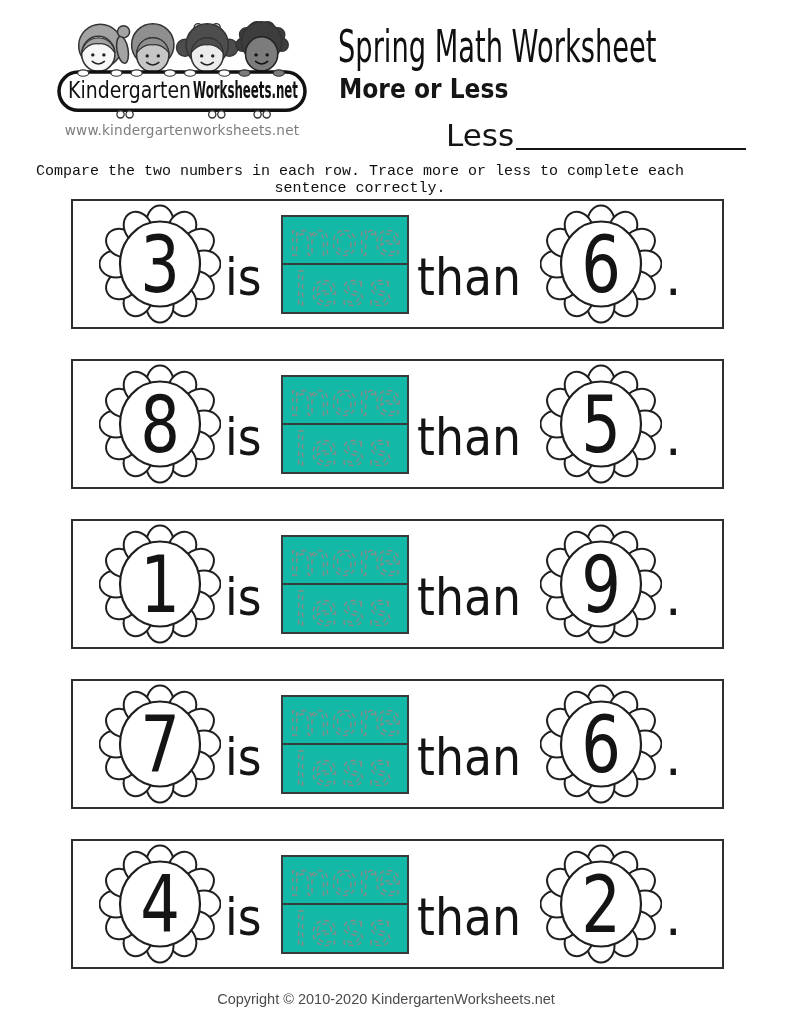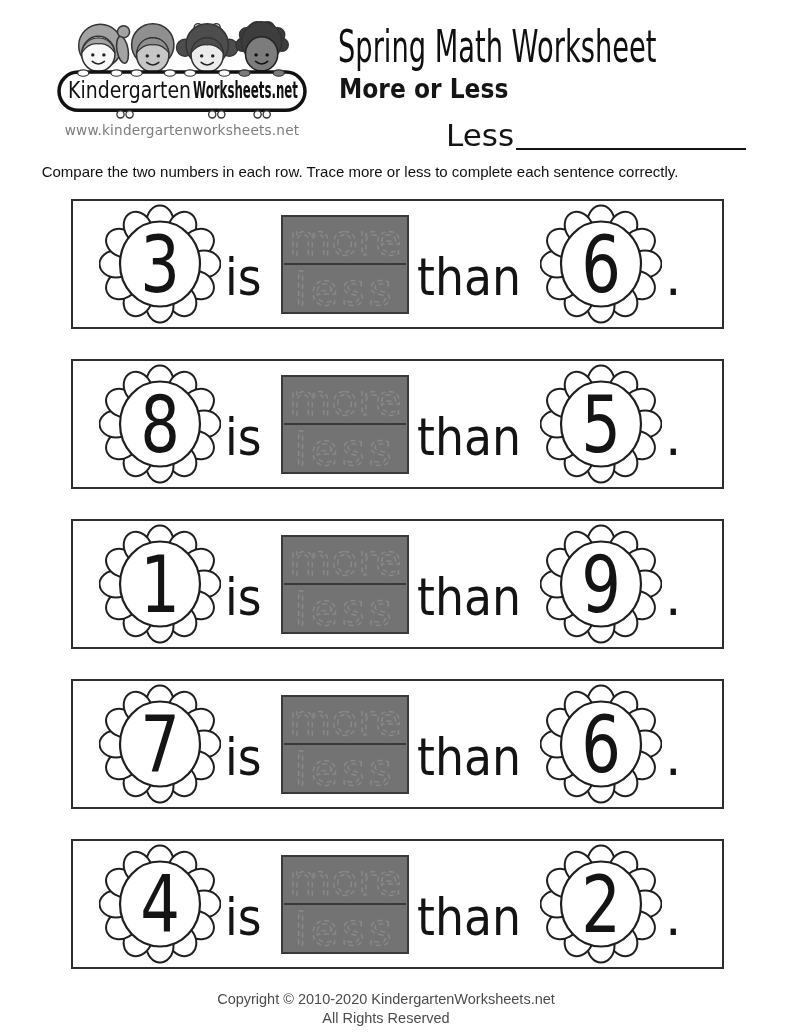--- a/index.html
+++ b/index.html
@@ -26,21 +26,21 @@
   }
   .name-row{
     position:absolute;left:446px;top:118px;width:300px;height:34px;
     display:flex;align-items:flex-end;
   }
   .name-label{font-size:31px;line-height:1;color:#141414;padding-bottom:1px;}
   .name-line{flex:1 1 auto;border-bottom:2.5px solid #141414;margin-bottom:2px;margin-left:2px;}
 
   .instructions{
     position:absolute;left:0;top:163px;width:720px;text-align:center;
-    font-family:Liberation Sans, sans-serif;font-size:15px;color:#101010;
+    font-family:Liberation Mono, monospace;font-size:15px;color:#101010;
   }
 
   
   .rows{position:absolute;left:71px;top:199px;width:653px;}
   .row{
     position:relative;box-sizing:border-box;width:653px;height:130px;
     border:2px solid #2e2e2e;background:#fff;margin-bottom:30px;
   }
   .flower{position:absolute;top:0;width:122px;height:126px;}
   .flower-left{left:26px;}
@@ -51,22 +51,22 @@
   }
   .word{
     position:absolute;font-size:52px;line-height:1;color:#141414;white-space:nowrap;
     transform:scaleX(.88);transform-origin:left bottom;
   }
   .word.is{left:152px;bottom:24px;}
   .word.than{left:344px;bottom:24px;}
   .word.period{left:592px;bottom:24px;transform:none;}
   .trace-box{
     position:absolute;left:208px;top:14px;width:128px;height:99px;
-    box-sizing:border-box;border:2px solid #3a3a3a;background:#737373;
-    display:flex;flex-direction:column;align-items:center;
+    box-sizing:border-box;border:2px solid #3a3a3a;background:#14b8a6;
+    display:flex;flex-direction:column;
   }
   .trace-half{flex:1 1 50%;box-sizing:border-box;overflow:hidden;}
   .trace-half.top{border-bottom:2px solid #3a3a3a;}
   .trace-half svg{display:block;width:100%;height:100%;}
   .trace-text{
     font-family:"DejaVu Sans",sans-serif;font-size:44px;text-anchor:middle;
     fill:none;stroke:#8a8a8a;stroke-width:1.4;stroke-dasharray:5 3.5;
   }
 
   
@@ -312,14 +312,13 @@
     <svg class="flower flower-right" viewBox="-61 -63 122 126">
       <use href="#flower-shape"></use>
       <text class="fnum" x="0" y="28" transform="scale(0.8 1)">2</text>
     </svg>
     <span class="word period">.</span>
   </div>
 </div>
 
 <div class="footer">
   <div>Copyright © 2010-2020 KindergartenWorksheets.net</div>
-  <div>All Rights Reserved</div>
 </div>
 
 </body></html>

